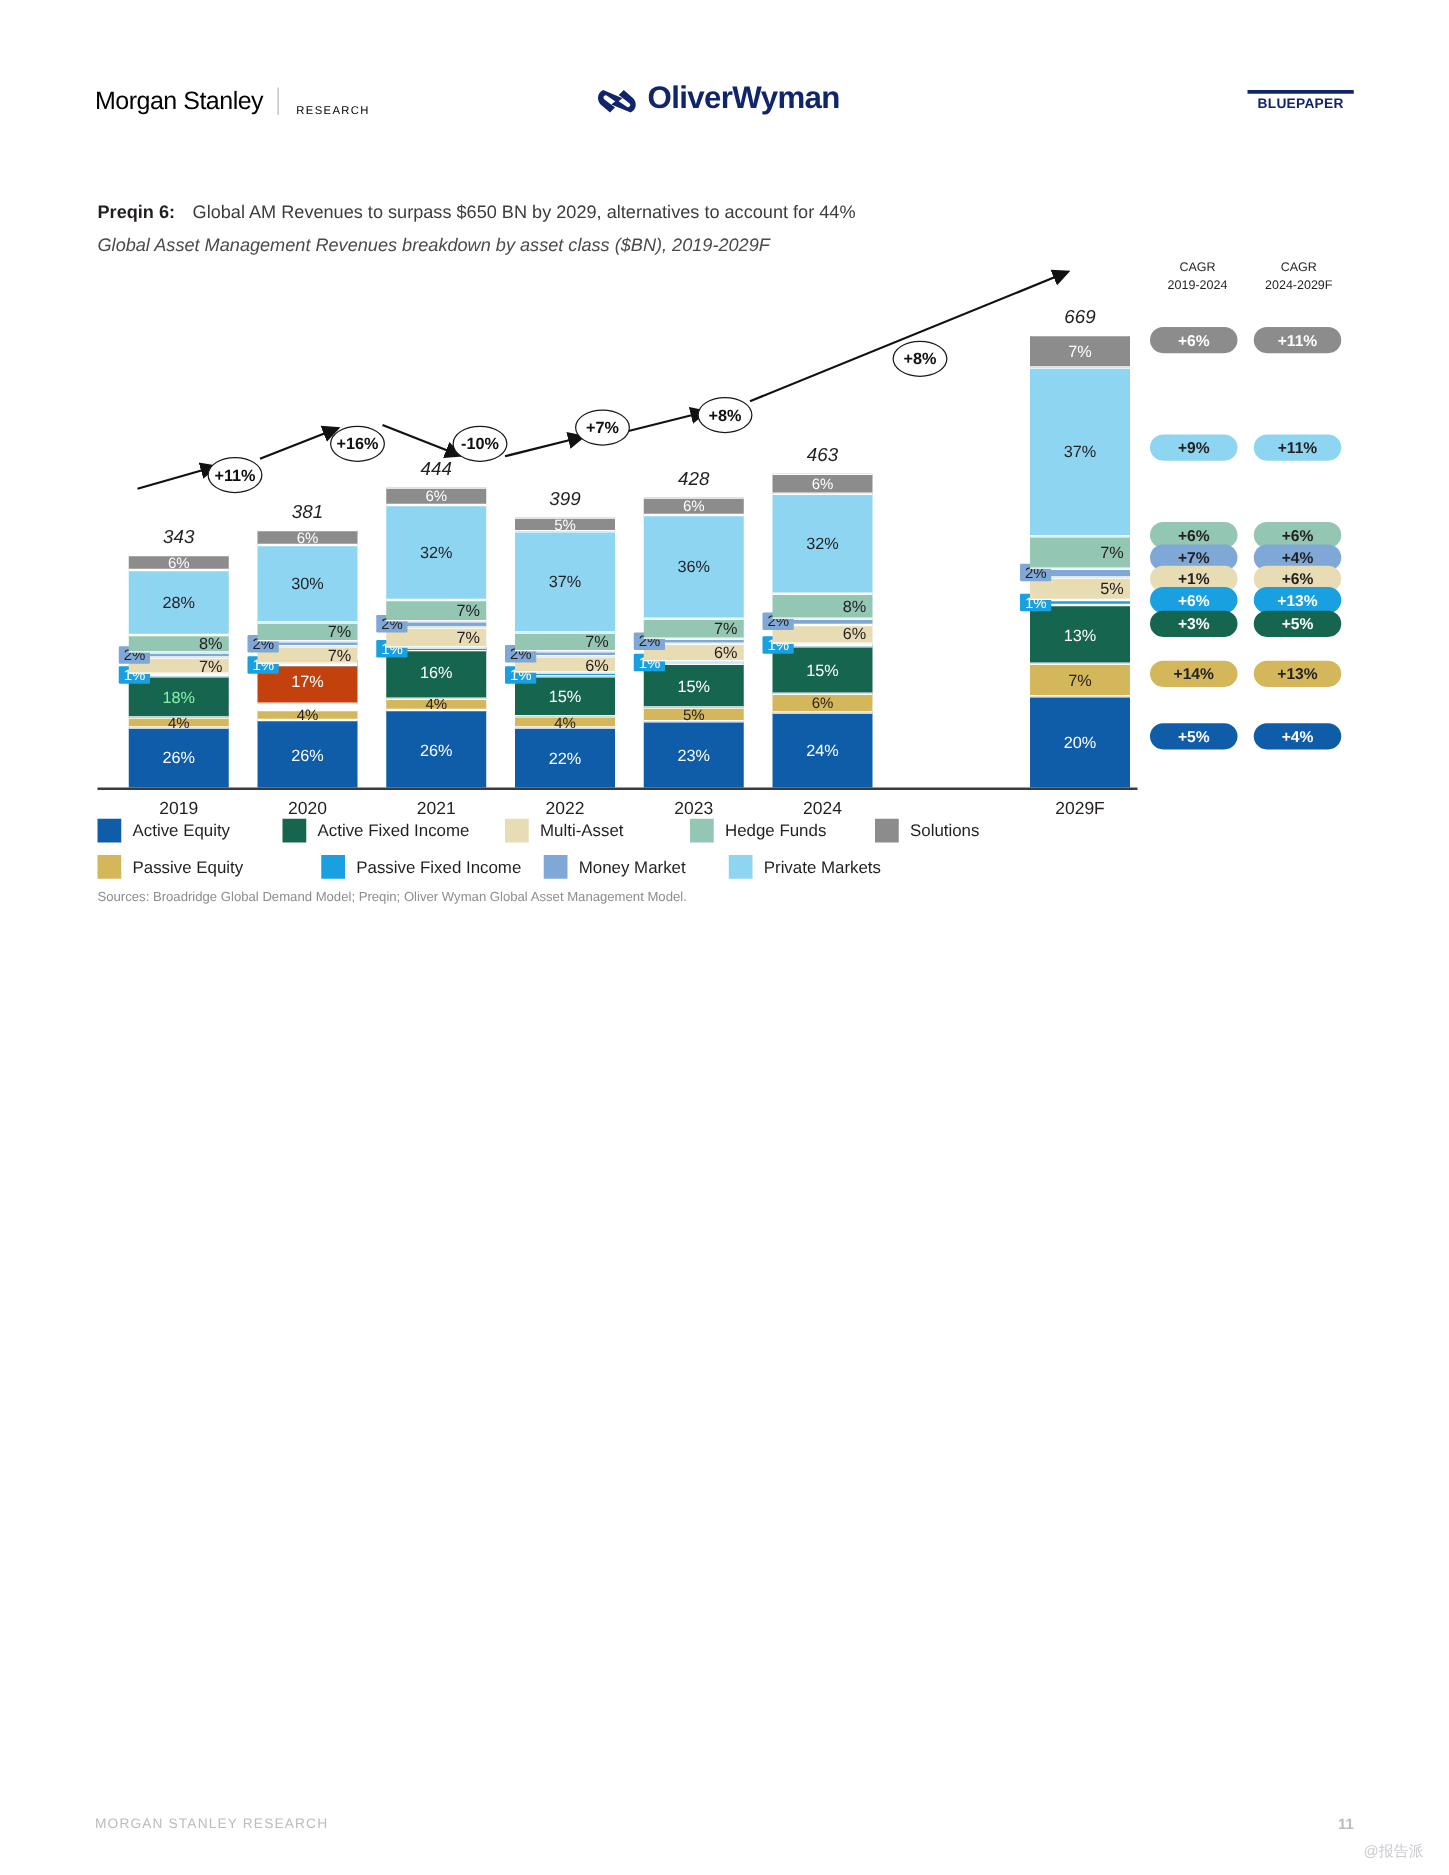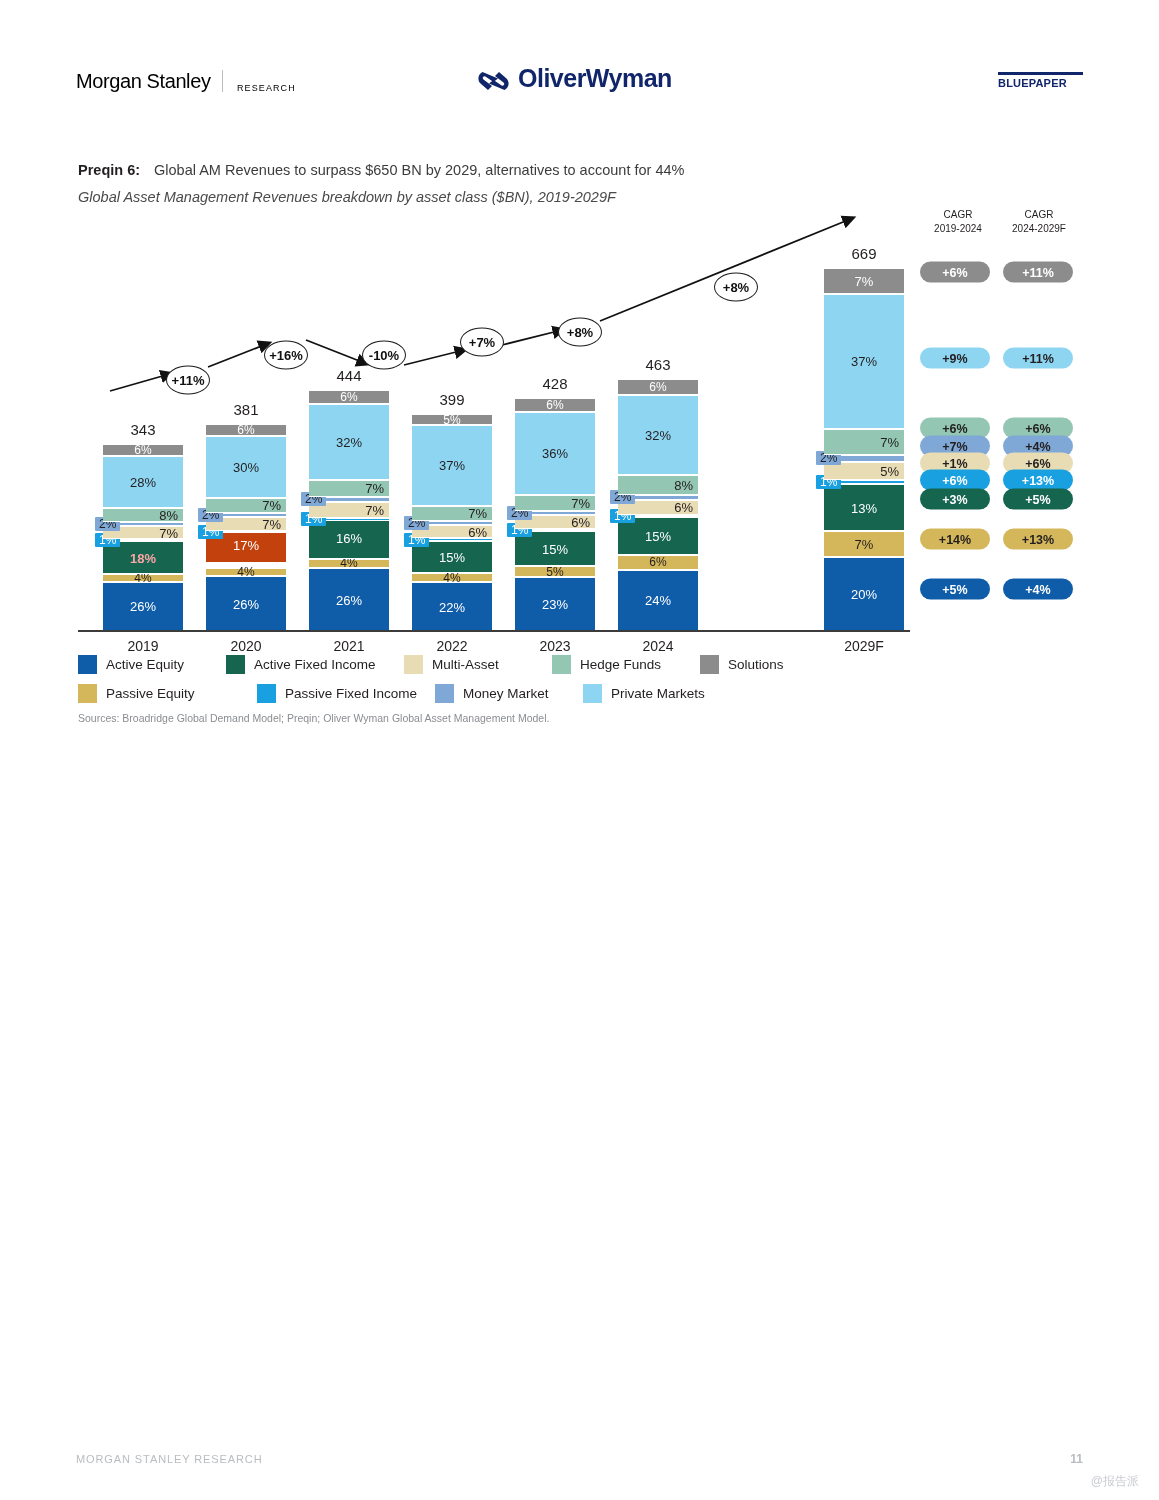--- a/index.html
+++ b/index.html
@@ -11,21 +11,21 @@
   
   #header{position:absolute;left:0;top:0;width:1159px;height:120px;}
   #ms-logo{position:absolute;left:76px;top:70px;font-family:"Liberation Sans",sans-serif;
     font-size:20px;font-weight:400;letter-spacing:-0.4px;color:#000;white-space:nowrap;}
   #ms-divider{position:absolute;left:222px;top:70px;width:1px;height:22px;background:#b9bcc0;}
   #ms-research{position:absolute;left:237px;top:83px;font-size:9px;font-weight:400;
     letter-spacing:1.1px;color:#000;}
   #ow-wrap{position:absolute;left:478px;top:66px;display:flex;align-items:flex-end;gap:9px;}
   #ow-mark{width:31px;height:20px;}
   #ow-text{font-size:25px;font-weight:700;color:#11256b;letter-spacing:-0.5px;line-height:1;}
-  #bluepaper{position:absolute;right:76px;top:72px;text-align:left;}
+  #bluepaper{position:absolute;right:76px;top:72px;text-align:center;}
   #bluepaper .bp-rule{height:3px;background:#11256b;width:85px;margin-bottom:2px;}
   #bluepaper .bp-text{font-size:11px;font-weight:700;letter-spacing:0.2px;color:#11256b;}
 
   
   #exhibit-line{position:absolute;left:78px;top:162px;font-size:14.5px;color:#3c3c3c;white-space:nowrap;}
   #exhibit-line .eb{font-weight:700;color:#231f20;}
   #exhibit-line .et{margin-left:14px;}
   #subtitle{position:absolute;left:78px;top:189px;font-size:14.5px;font-style:italic;color:#4a4a4a;white-space:nowrap;}
 
   
@@ -36,21 +36,21 @@
   .bar{position:absolute;bottom:0;}
   .seg{position:absolute;left:0;width:100%;box-sizing:border-box;
        border-top:1.5px solid #ffffff;border-bottom:1.5px solid #ffffff;}
   .seg:first-child{border-bottom:none;}
   .seg-lbl{position:absolute;font-size:13px;line-height:1;white-space:nowrap;}
   .seg-lbl.in{left:50%;top:50%;transform:translate(-50%,-50%);}
   .seg-lbl.out-r{left:100%;margin-left:-2px;top:50%;transform:translate(-100%,-50%);
      background:transparent;padding:0 3px;}
   .seg-lbl.badge{top:50%;transform:translateY(-50%);padding:1px 4px;border-radius:1px;}
   .bar-total{position:absolute;left:50%;transform:translateX(-50%);
-     font-size:15px;color:#231f20;white-space:nowrap;}
+     font-size:15px;color:#231f20;white-space:nowrap;font-style:italic;}
   .xtick{position:absolute;top:423px;font-size:14px;color:#231f20;
      transform:translateX(-50%);white-space:nowrap;}
 
   
   #arrows{position:absolute;left:0;top:0;width:832px;height:415px;pointer-events:none;}
   .gbadge{position:absolute;transform:translate(-50%,-50%);
      border:1.6px solid #1a1a1a;background:#fff;border-radius:50%;
      width:42px;height:27px;display:flex;align-items:center;justify-content:center;
      font-size:13px;font-weight:700;color:#111;}
 
@@ -105,21 +105,21 @@
 <div id="chart">
   <div id="plot">
       <div class="bar" style="left: 25px; width: 80px; height: 185.599px;">
         <div class="seg" style="bottom: 0px; height: 48.2558px; background: rgb(15, 93, 168);">
           <span class="seg-lbl in" style="color: rgb(255, 255, 255);">26%</span>
         </div>
         <div class="seg" style="bottom: 48.2558px; height: 7.42398px; background: rgb(212, 183, 90);">
           <span class="seg-lbl in" style="color: rgb(35, 31, 32); font-size: 12px;">4%</span>
         </div>
         <div class="seg" style="bottom: 55.6798px; height: 33.4079px; background: rgb(22, 101, 79);">
-          <span class="seg-lbl in" style="color: #fca5a5; font-weight: bold;">18%</span>
+          <span class="seg-lbl in" style="color: #86efac;">18%</span>
         </div>
         <div class="seg" style="bottom: 89.0877px; height: 1.85599px; background: rgb(24, 160, 224);">
           <span class="seg-lbl badge" style="color: rgb(255, 255, 255); background: rgb(24, 160, 224); left: -8px; font-size: 12px;">1%</span>
         </div>
         <div class="seg" style="bottom: 90.9437px; height: 12.992px; background: rgb(232, 220, 181);">
           <span class="seg-lbl out-r" style="color: rgb(35, 31, 32);">7%</span>
         </div>
         <div class="seg" style="bottom: 103.936px; height: 3.71199px; background: rgb(127, 168, 214);">
           <span class="seg-lbl badge" style="color: rgb(35, 31, 32); background: rgb(127, 168, 214); left: -8px; font-size: 12px;">2%</span>
         </div>

